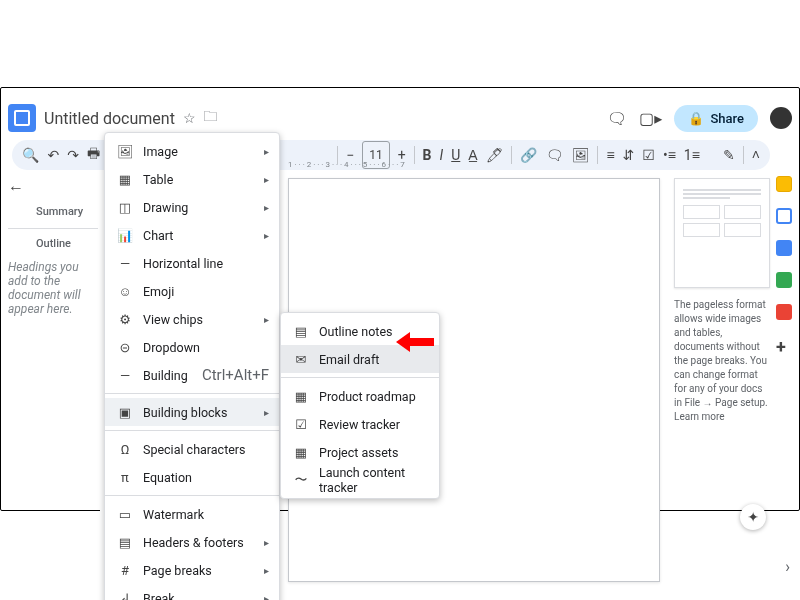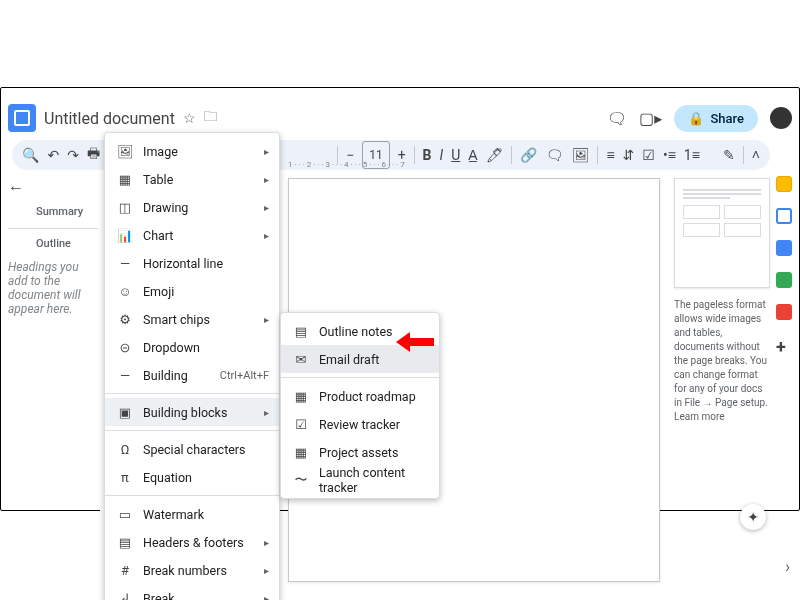--- a/index.html
+++ b/index.html
@@ -32,21 +32,21 @@
 .page { position: absolute; left: 288px; right: 140px; top: 178px; bottom: 18px; background: #fff; border: 1px solid #c4c7cc; box-shadow: 0 1px 3px rgba(0,0,0,0.1); }
 .dropdown { position: absolute; background: #fff; border: 1px solid #dadce0; box-shadow: 0 2px 6px rgba(0,0,0,0.25); border-radius: 4px; padding: 4px 0; font-size: 12.5px; }
 .dd1 { left: 104px; top: 132px; width: 176px; }
 .dd2 { left: 280px; top: 312px; width: 160px; }
 .dd-item { display: flex; align-items: center; height: 28px; padding: 0 10px 0 12px; gap: 10px; cursor: pointer; color: #202124; }
 .dd-item:hover, .dd-item.hover { background: #eef1f4; }
 .dd2 .dd-item.hover { background: #e8eaed; }
 .dd-icon { width: 16px; text-align: center; color: #444; font-size: 13px; }
 .dd-label { flex: 1; }
 .dd-arrow { color: #5f6368; font-size: 10px; }
-.dd-shortcut { color: #5f6368; font-size: 11px; }
+.dd-shortcut { color: #5f6368; font-size: 15px; }
 .dd-sep { height: 1px; background: #dadce0; margin: 4px 0; }
 .right-panel { position: absolute; right: 30px; top: 178px; width: 96px; font-size: 10px; color: #3c4043; }
 .rp-thumb { width: 96px; height: 110px; background: #fff; border: 1px solid #dadce0; box-shadow: 0 1px 2px rgba(0,0,0,0.1); margin-bottom: 10px; padding: 8px; }
 .rp-thumb .line { height: 2px; background: #dadce0; margin: 2px 0; }
 .rp-thumb .grid { display: grid; grid-template-columns: 1fr 1fr; gap: 4px; margin-top: 6px; }
 .rp-thumb .cell { height: 14px; border: 1px solid #dadce0; }
 .rp-title { font-size: 14px; font-weight: 500; color: #202124; margin-bottom: 6px; }
 .rp-body { font-size: 10px; color: #5f6368; line-height: 1.4; }
 .side-rail { position: absolute; right: 6px; top: 176px; width: 20px; display: flex; flex-direction: column; gap: 16px; align-items: center; }
 .side-rail div { width: 16px; height: 16px; border-radius: 3px; }
@@ -156,21 +156,21 @@
   <div class="dd-item">
       <span class="dd-icon">—</span>
       <span class="dd-label">Horizontal line</span>
     </div>
   <div class="dd-item">
       <span class="dd-icon">☺</span>
       <span class="dd-label">Emoji</span>
     </div>
   <div class="dd-item">
       <span class="dd-icon">⚙</span>
-      <span class="dd-label">Smart chips</span>
+      <span class="dd-label">View chips</span>
       <span class="dd-arrow">▸</span>
     </div>
   <div class="dd-item">
       <span class="dd-icon">⊝</span>
       <span class="dd-label">Dropdown</span>
     </div>
   <div class="dd-item">
       <span class="dd-icon">—</span>
       <span class="dd-label">Building</span>
       <span class="dd-shortcut">Ctrl+Alt+F</span>
@@ -195,21 +195,21 @@
       <span class="dd-icon">▭</span>
       <span class="dd-label">Watermark</span>
     </div>
   <div class="dd-item">
       <span class="dd-icon">▤</span>
       <span class="dd-label">Headers &amp; footers</span>
       <span class="dd-arrow">▸</span>
     </div>
   <div class="dd-item">
       <span class="dd-icon">#</span>
-      <span class="dd-label">Break numbers</span>
+      <span class="dd-label">Page breaks</span>
       <span class="dd-arrow">▸</span>
     </div>
   <div class="dd-item">
       <span class="dd-icon">↲</span>
       <span class="dd-label">Break</span>
       <span class="dd-arrow">▸</span>
     </div>
 
 </div>
 

